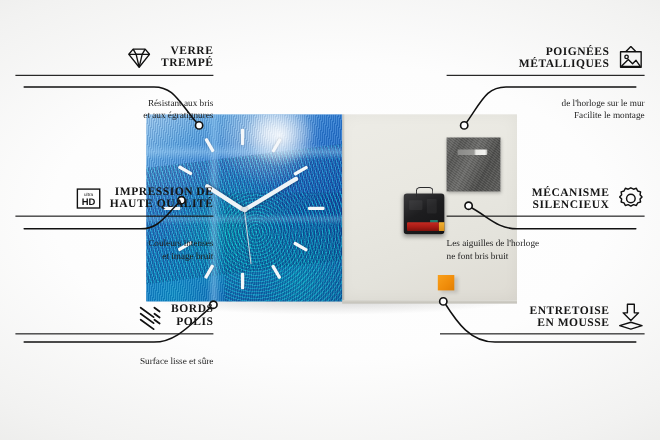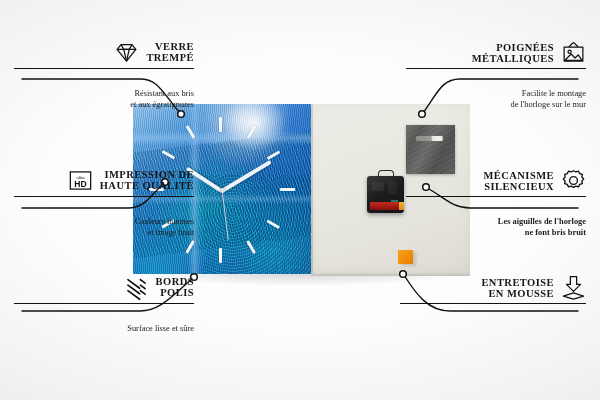--- a/index.html
+++ b/index.html
@@ -455,40 +455,40 @@
         <g fill="none" stroke="#111" stroke-width="1.6" stroke-linejoin="round">
           <rect x="4" y="9" width="24" height="18"></rect>
           <path d="M16 3 L10 9 M16 3 L22 9"></path>
           <circle cx="11" cy="15" r="2"></circle>
           <path d="M5 26 L13 18 L18 23 L22 19 L27 26 Z" stroke-linecap="round"></path>
         </g>
       </svg>
     </div>
     <div class="feat-rule"></div>
     <div class="feat-sub" style="text-align:right;">
+      <div>de l'horloge sur le mur</div>
       <div>Facilite le montage</div>
-      <div>de l'horloge sur le mur</div>
     </div>
   </div>
 
   <div class="feature right" id="feat-mecanisme">
     <div class="feat-head" style="justify-content:flex-end;">
       <div style="text-align:right;">
         <div class="feat-title" style="text-align:right;">MÉCANISME</div>
         <div class="feat-title" style="text-align:right;">SILENCIEUX</div>
       </div>
       <svg class="feat-icon" viewBox="0 0 32 32">
         <g fill="none" stroke="#111" stroke-width="1.7" stroke-linejoin="round">
           <path d="M16 3.5 l3.1 1.6 3.3 -1 1.6 3.1 3.3 1 -0.6 3.4 2.3 2.5 -2.3 2.5 0.6 3.4 -3.3 1 -1.6 3.1 -3.3 -1 -3.1 1.6 -3.1 -1.6 -3.3 1 -1.6 -3.1 -3.3 -1 0.6 -3.4 -2.3 -2.5 2.3 -2.5 -0.6 -3.4 3.3 -1 1.6 -3.1 3.3 1 Z"></path>
           <circle cx="16" cy="16" r="5"></circle>
         </g>
       </svg>
     </div>
     <div class="feat-rule"></div>
-    <div class="feat-sub" style="text-align:right;font-weight:bold;">
+    <div class="feat-sub" style="text-align:left;">
       <div>Les aiguilles de l'horloge</div>
       <div>ne font bris bruit</div>
     </div>
   </div>
 
   <div class="feature right" id="feat-entretoise" style="width:186px; left:400px;">
     <div class="feat-head" style="justify-content:flex-end;">
       <div style="text-align:right;">
         <div class="feat-title" style="text-align:right;">ENTRETOISE</div>
         <div class="feat-title" style="text-align:right;">EN MOUSSE</div>

